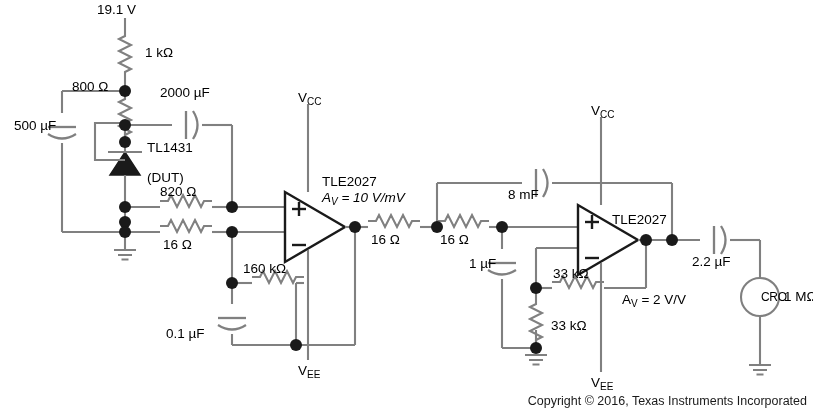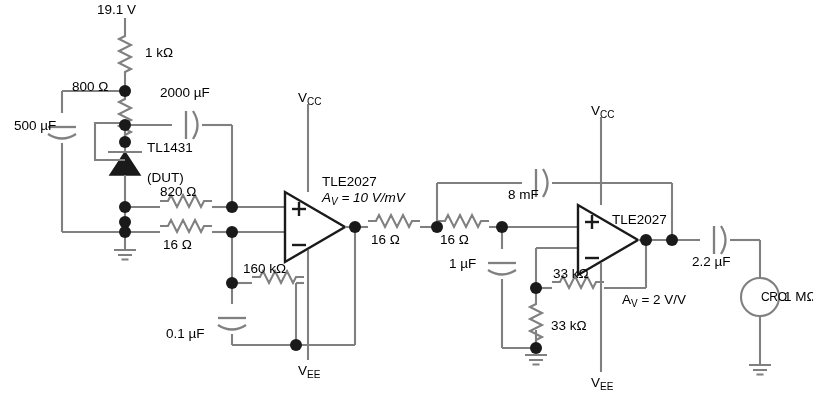--- a/index.html
+++ b/index.html
@@ -242,21 +242,21 @@
 <div class="lbl" style="left:322px;top:174px;">TLE2027</div>
 <div class="lbl" style="left:322px;top:190px;font-style:italic;">
   <span>A</span><span class="sub">V</span><span> = 10 V/mV</span>
 </div>
 
 <div class="lbl" style="left:371px;top:232px;">16 Ω</div>
 <div class="lbl" style="left:440px;top:232px;">16 Ω</div>
 
 <div class="lbl" style="left:508px;top:187px;">8 mF</div>
 
-<div class="lbl" style="left:449px;top:256px;">1 µF</div>
+<div class="lbl" style="left:469px;top:256px;">1 µF</div>
 
 <div class="lbl" style="left:553px;top:266px;">33 kΩ</div>
 <div class="lbl" style="left:551px;top:318px;">33 kΩ</div>
 
 <div class="lbl" style="left:591px;top:103px;">
   <span>V</span><span class="sub">CC</span>
 </div>
 
 <div class="lbl" style="left:591px;top:375px;">
   <span>V</span><span class="sub">EE</span>
@@ -267,14 +267,15 @@
 <div class="lbl" style="left:622px;top:292px;">
   <span>A</span><span class="sub">V</span><span> = 2 V/V</span>
 </div>
 
 <div class="lbl" style="left:692px;top:254px;">2.2 µF</div>
 
 <div class="cro-txt" style="left:741px;top:290px;">CRO</div>
 
 <div class="lbl" style="left:784px;top:289px;">1 MΩ</div>
 
+<div class="copyright">Copyright © 2016, Texas Instruments Incorporated</div>
 
 </div>
 
 </body></html>

